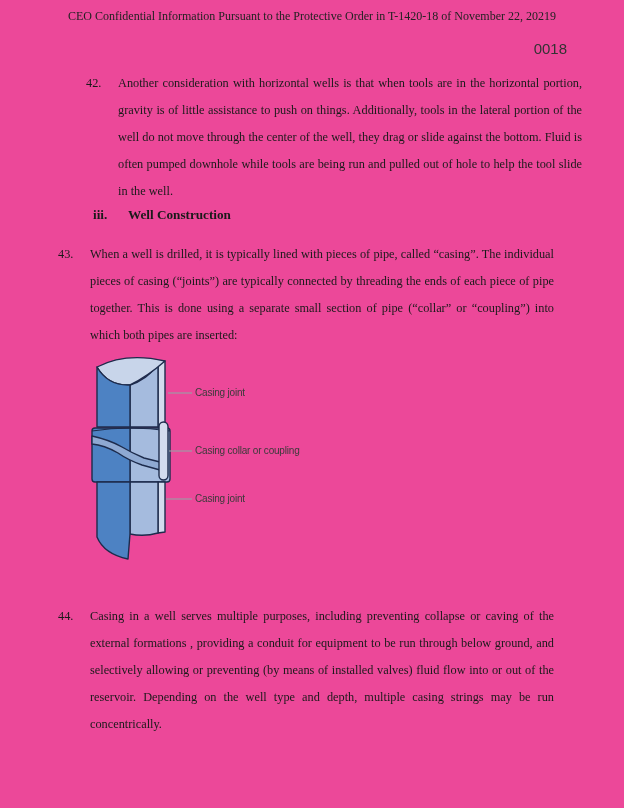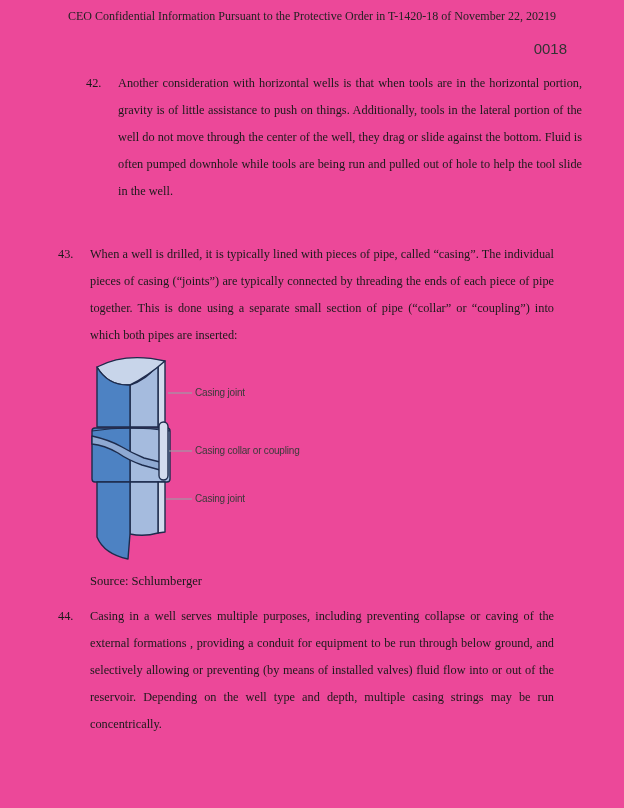--- a/index.html
+++ b/index.html
@@ -59,20 +59,24 @@
 <div class="page">
 
   <div class="hdr1">CEO Confidential Information Pursuant to the Protective Order in T-1420-18 of November 22, 20219</div>
   <div class="bates">0018</div>
 
   <div class="para p42">
     <span class="num">42.</span>
     <div class="ptext">Another consideration with horizontal wells is that when tools are in the horizontal portion, gravity is of little assistance to push on things. Additionally, tools in the lateral portion of the well do not move through the center of the well, they drag or slide against the bottom. Fluid is often pumped downhole while tools are being run and pulled out of hole to help the tool slide in the well.</div>
   </div>
 
+  <div class="heading">
+    <span class="roman">iii.</span>
+    <span>Well Construction</span>
+  </div>
 
   <div class="para p43">
     <span class="num">43.</span>
     <div class="ptext">When a well is drilled, it is typically lined with pieces of pipe, called “casing”.  The individual pieces of casing (“joints”) are typically connected by threading the ends of each piece of pipe together.  This is done using a separate small section of pipe (“collar” or “coupling”) into which both pipes are inserted:</div>
   </div>
 
   <div class="figure">
     <svg width="430" height="221" viewBox="0 0 430 221">
 
       <path class="fig-stroke" d="M70,12 C72,10 74.5,9.5 77,9 L77,75 L70,75 Z" fill="#d3dcee"></path>
@@ -102,21 +106,20 @@
       <line class="leader" x1="80" y1="41" x2="104" y2="41"></line>
       <line class="leader" x1="81" y1="99" x2="104" y2="99"></line>
       <line class="leader" x1="78" y1="147" x2="104" y2="147"></line>
 
       <text class="fig-label" x="107" y="44">Casing joint</text>
       <text class="fig-label" x="107" y="102">Casing collar or coupling</text>
       <text class="fig-label" x="107" y="150">Casing joint</text>
     </svg>
   </div>
 
-  <div class="source">Source: Schlumberger</div>
 
   <div class="para p44">
     <span class="num">44.</span>
     <div class="ptext">Casing in a well serves multiple purposes, including preventing collapse or caving of the external formations , providing a conduit for equipment to be run through below ground, and selectively allowing or preventing (by means of installed valves) fluid flow into or out of the reservoir.  Depending on the well type and depth, multiple casing strings may be run concentrically.</div>
   </div>
 
 
 </div>
 
 </body></html>

